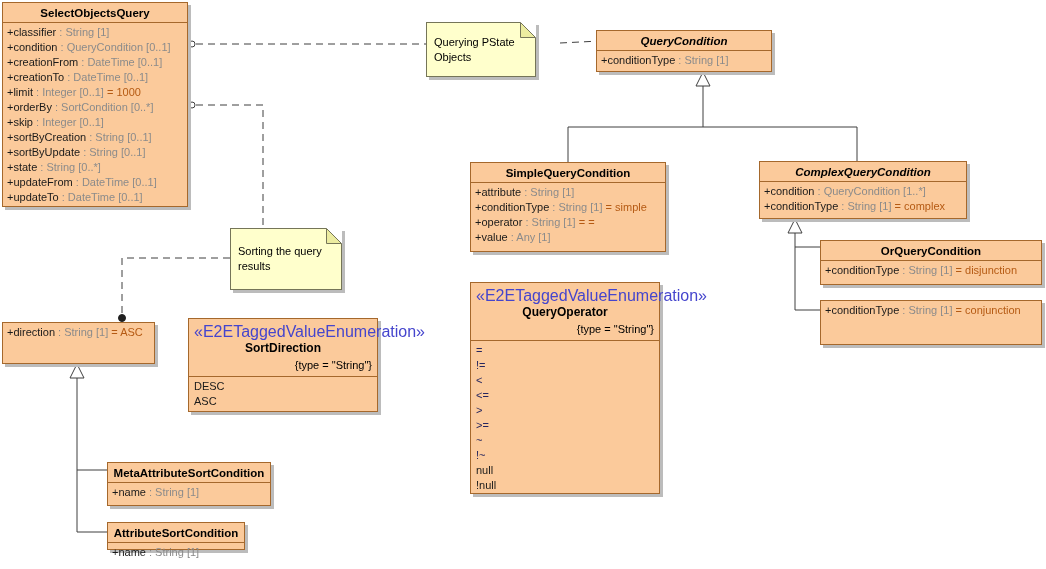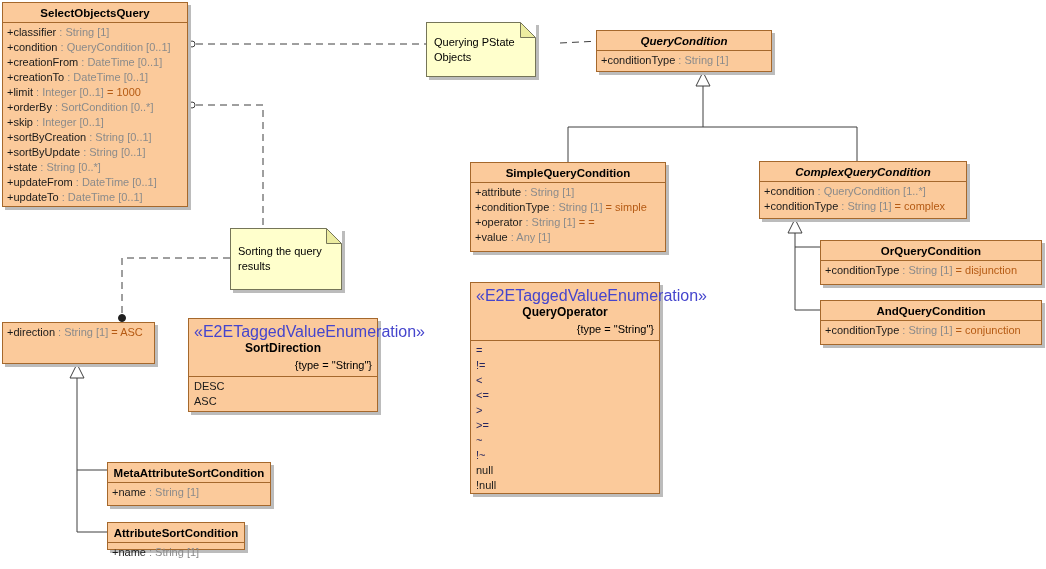--- a/index.html
+++ b/index.html
@@ -115,21 +115,20 @@
         <div class="attr"><span>+conditionType</span><span class="t"> : String [1]</span><span class="d"> = complex</span></div>
       </div>
     </div>
     <div class="node uml-box" style="left: 820px; top: 240px; width: 222px; height: 45px;">
       <div class="hdr">OrQueryCondition</div>
       <div class="attrs">
         <div class="attr"><span>+conditionType</span><span class="t"> : String [1]</span><span class="d"> = disjunction</span></div>
       </div>
     </div>
     <div class="node uml-box" style="left: 820px; top: 300px; width: 222px; height: 45px;">
-      <div class="hdr">AndQueryCondition</div>
       <div class="attrs">
         <div class="attr"><span>+conditionType</span><span class="t"> : String [1]</span><span class="d"> = conjunction</span></div>
       </div>
     </div>
     <div class="node note" style="left: 230px; top: 228px; width: 112px; height: 62px;">
       <div>Sorting the query</div>
       <div>results</div>
       <svg width="16" height="16" class="fold">
         <polygon points="0,0 16,0 16,16" fill="#ffffff"></polygon>
         <polygon points="0.5,0.5 15.5,15.5 0.5,15.5" fill="#ececa0" stroke="#757558"></polygon>

